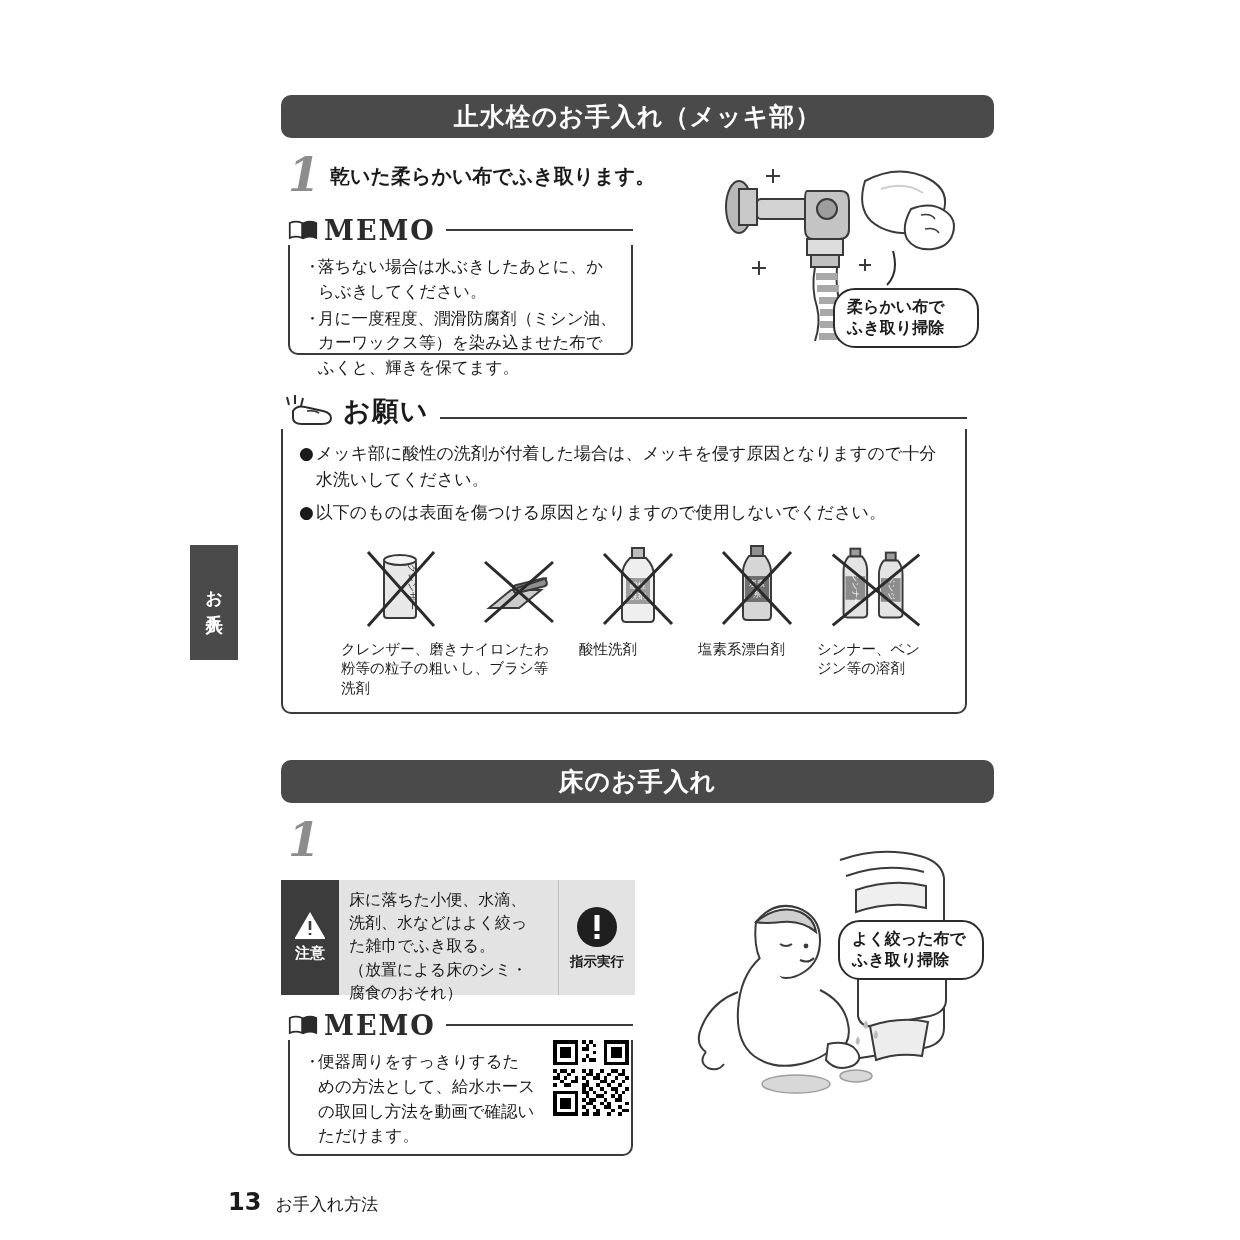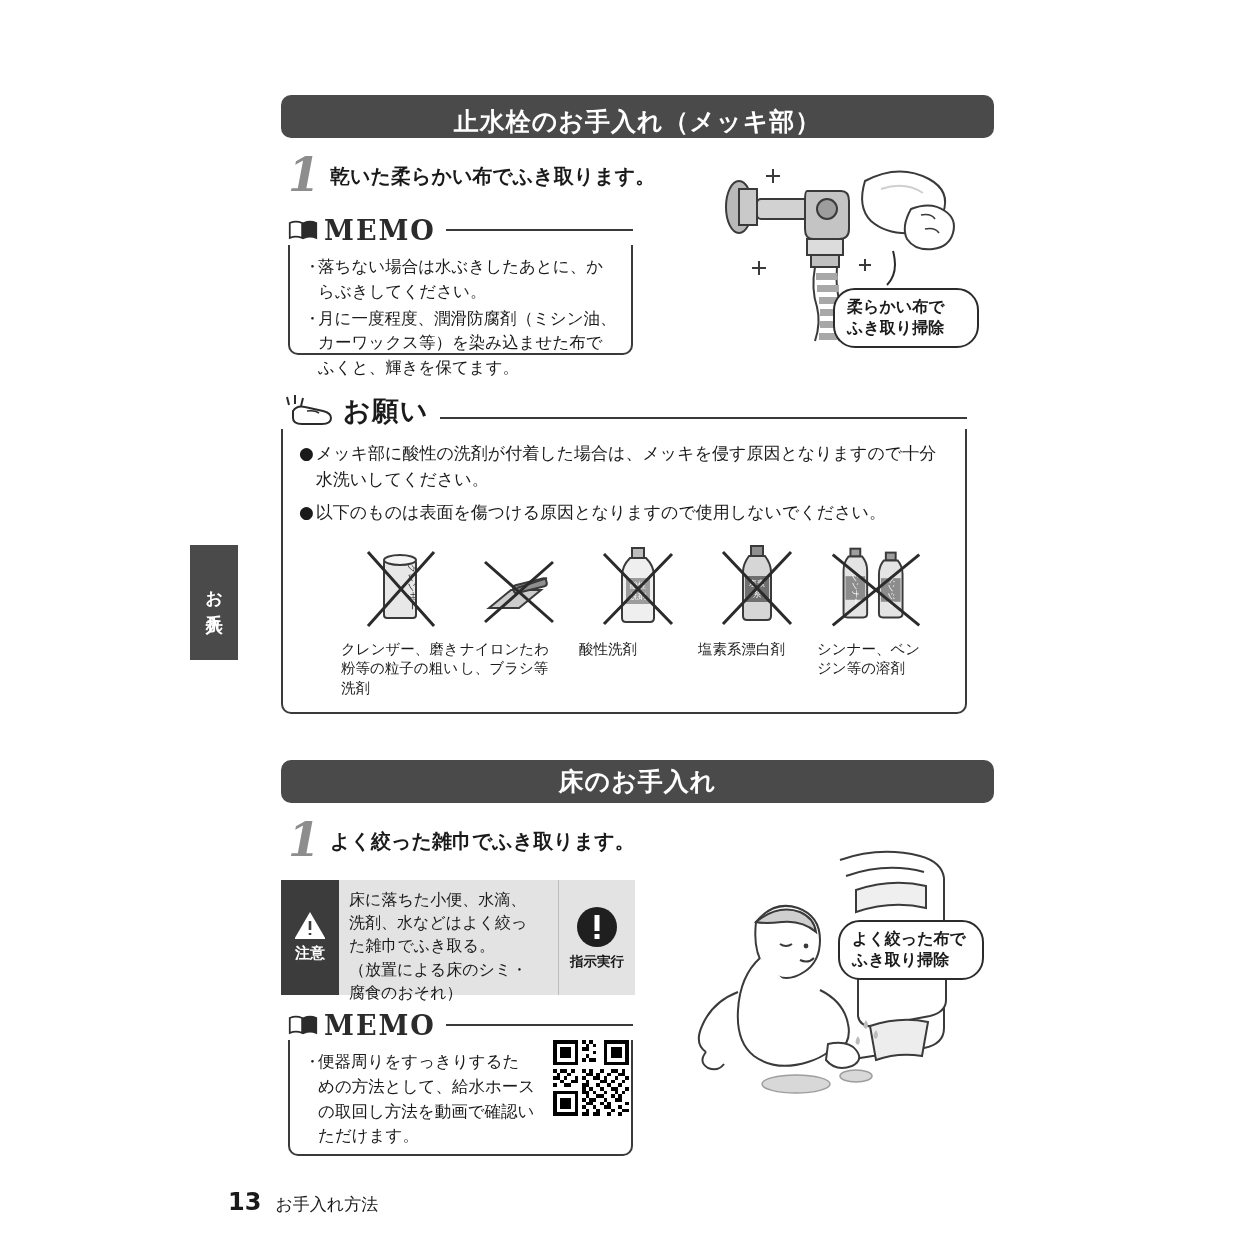--- a/index.html
+++ b/index.html
@@ -26,21 +26,21 @@
 
   
   .section-bar{
     position:absolute;
     background:#4a4a4a;color:#ffffff;
     border-radius:10px;
     display:flex;align-items:center;justify-content:center;
     font-size:25px;font-weight:bold;
     letter-spacing:1px;
   }
-  #bar1{left:281px;top:95px;width:713px;height:43px;align-items:flex-end;}
+  #bar1{left:281px;top:95px;width:713px;height:43px;}
   #bar2{left:281px;top:760px;width:713px;height:43px;}
 
   
   .step{position:absolute;display:flex;align-items:flex-end;}
   .step-num{
     font-family:"DejaVu Serif","Liberation Serif",serif;
     font-style:italic;font-weight:bold;
     font-size:46px;color:#8d8d8d;line-height:0.9;
     margin-right:10px;
   }
@@ -326,21 +326,20 @@
       </div>
     </div>
   </div>
 
   <div class="section-bar" id="bar2">
     <span>床のお手入れ</span>
   </div>
 
   <div class="step" id="step2">
     <span class="step-num">1</span>
-    <span class="step-text">よく絞った雑巾でふき取ります。</span>
   </div>
 
   <div id="caution">
     <div class="caution-left">
       <svg width="30" height="28" viewBox="0 0 30 28">
         <path d="M15 2 L29 26 L1 26 Z" fill="#ffffff" stroke="#ffffff" stroke-width="2"></path>
         <path d="M15 9 L15 18 M15 21 L15 23" stroke="#3c3c3c" stroke-width="2.6"></path>
       </svg>
       <span class="lbl">注意</span>
     </div>

